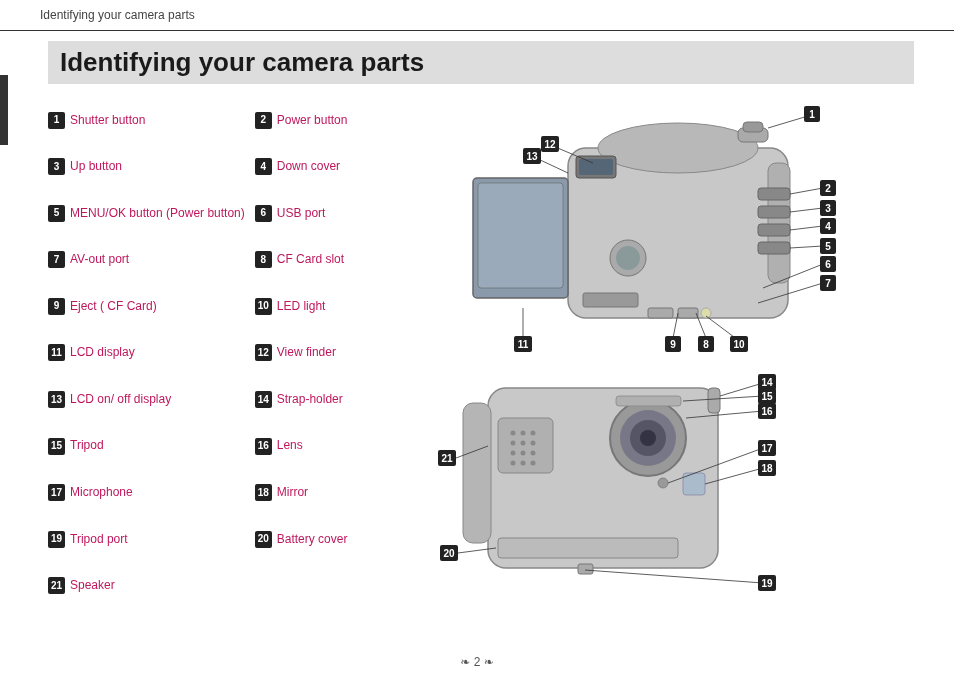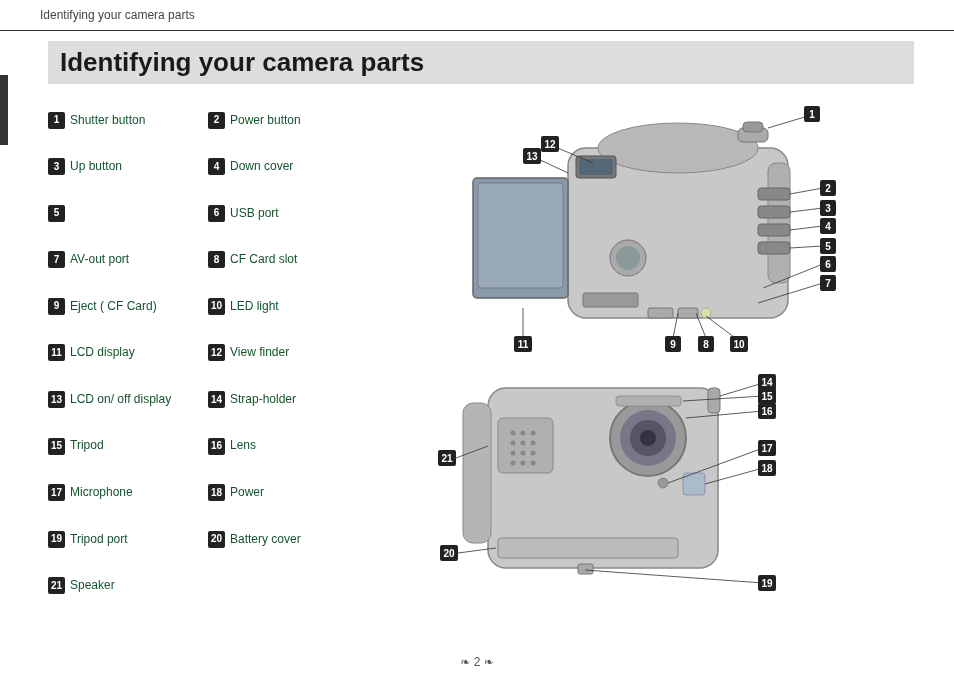--- a/index.html
+++ b/index.html
@@ -83,21 +83,21 @@
       background: #222;
       color: #fff;
       font-size: 10px;
       font-weight: bold;
       flex-shrink: 0;
       border-radius: 2px;
     }
 
     .part-label {
       font-size: 12px;
-      color: #14532d;
+      color: #be185d;
     }
 
     
     .images-area {
       flex: 1;
       display: flex;
       flex-direction: column;
       gap: 10px;
     }
 
@@ -151,20 +151,21 @@
         <div class="part-item">
           <span class="part-num">3</span>
           <span class="part-label">Up button</span>
         </div>
         <div class="part-item">
           <span class="part-num">4</span>
           <span class="part-label">Down cover</span>
         </div>
         <div class="part-item">
           <span class="part-num">5</span>
+          <span class="part-label">MENU/OK button (Power button)</span>
         </div>
         <div class="part-item">
           <span class="part-num">6</span>
           <span class="part-label">USB port</span>
         </div>
         <div class="part-item">
           <span class="part-num">7</span>
           <span class="part-label">AV-out port</span>
         </div>
         <div class="part-item">
@@ -202,21 +203,21 @@
         <div class="part-item">
           <span class="part-num">16</span>
           <span class="part-label">Lens</span>
         </div>
         <div class="part-item">
           <span class="part-num">17</span>
           <span class="part-label">Microphone</span>
         </div>
         <div class="part-item">
           <span class="part-num">18</span>
-          <span class="part-label">Power</span>
+          <span class="part-label">Mirror</span>
         </div>
         <div class="part-item">
           <span class="part-num">19</span>
           <span class="part-label">Tripod port</span>
         </div>
         <div class="part-item">
           <span class="part-num">20</span>
           <span class="part-label">Battery cover</span>
         </div>
         <div class="part-item">

